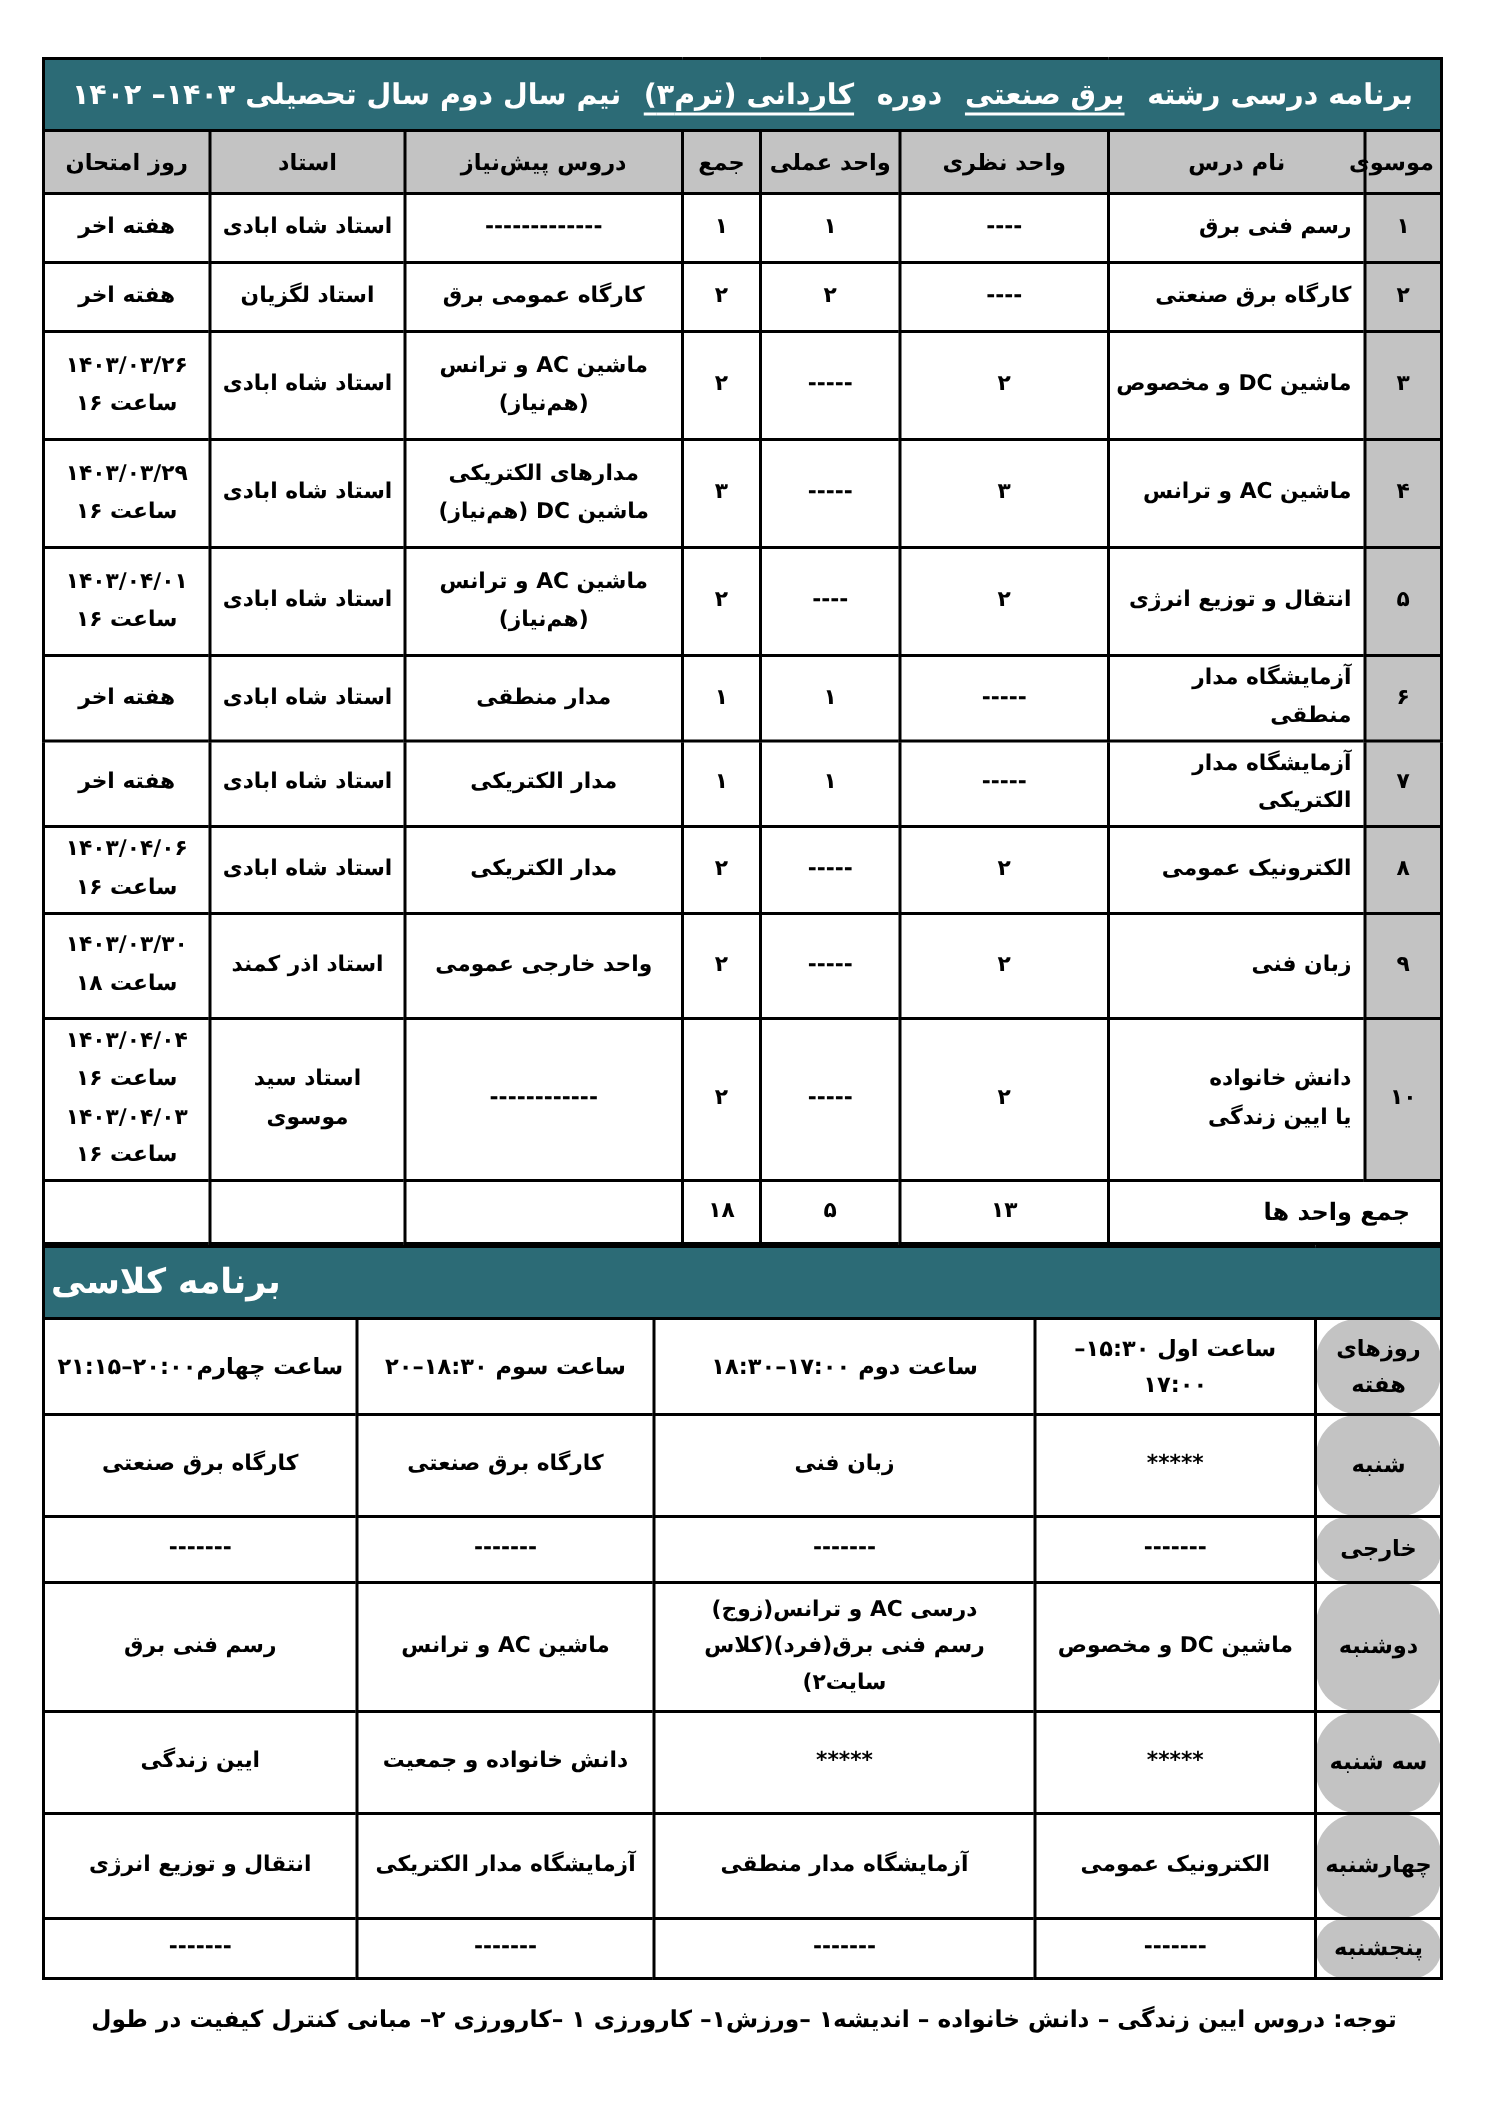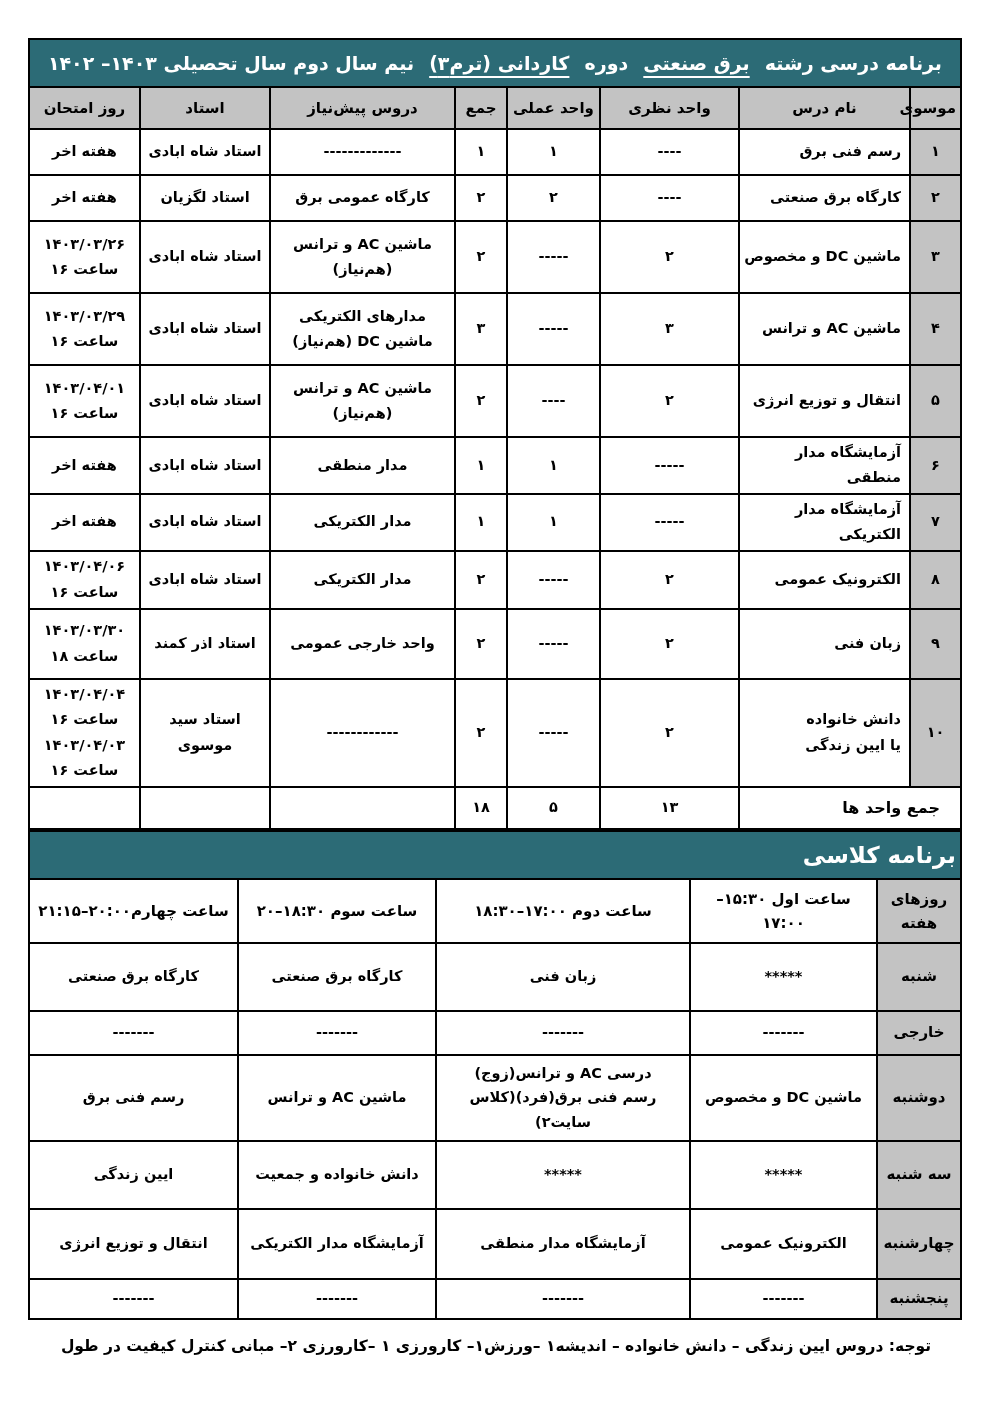--- a/index.html
+++ b/index.html
@@ -33,24 +33,24 @@
 
   
   .t1 col.c-no{width:51px}.t1 col.c-name{width:171px}.t1 col.c-theo{width:139px}
   .t1 col.c-prac{width:93px}.t1 col.c-tot{width:52px}.t1 col.c-pre{width:185px}
   .t1 col.c-prof{width:130px}.t1 col.c-exam{width:111px}
 
   .note1 { text-align:center; font-size:15.5px; margin:11px 0 13px 0; }
   .note1 .u { text-decoration:underline; text-underline-offset:5px; text-decoration-thickness:2px; }
 
   
-  .t2-title { font-size:23px; text-align:right; }
+  .t2-title { font-size:23px; text-align:left; }
   .t2 .hdr td { background:#fff; text-align:center; font-size:15px; height:64px; white-space:pre-line; line-height:1.6; }
   .t2 td { font-size:14.5px; text-align:center; white-space:pre-line; line-height:1.7; vertical-align:middle; }
-  .t2 td.day { background:#C3C3C3; font-size:15px; }
+  .t2 td.day { background:#C3C3C3; font-size:15px;border-radius:29px; }
   .t2 col.c-days{width:84px}.t2 col.c-s1{width:187px}.t2 col.c-s2{width:254px}
   .t2 col.c-s3{width:198px}.t2 col.c-s4{width:209px}
 
   .note2 { text-align:center; font-size:15.5px; line-height:2.4; margin-top:8px; }
 </style>
 </head>
 <body>
 
 <div class="page">
 

